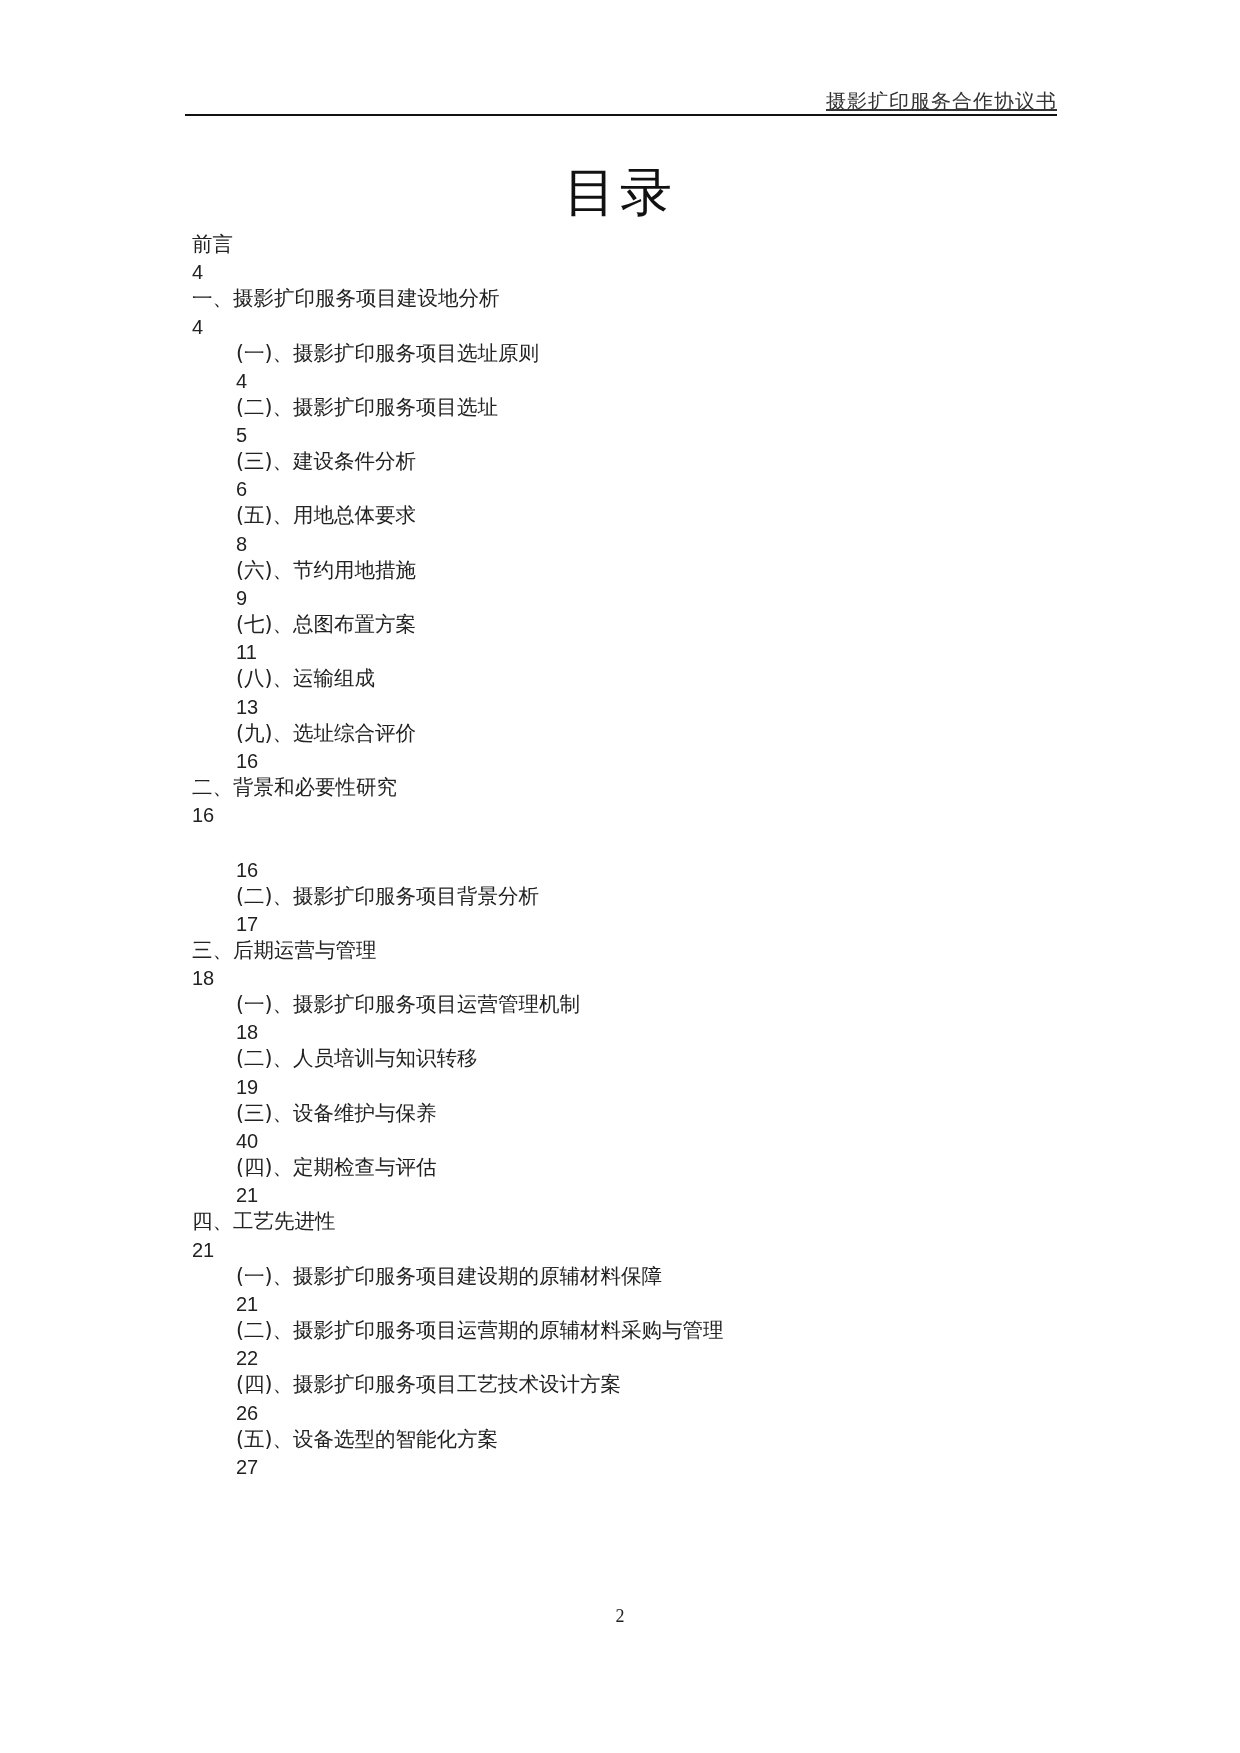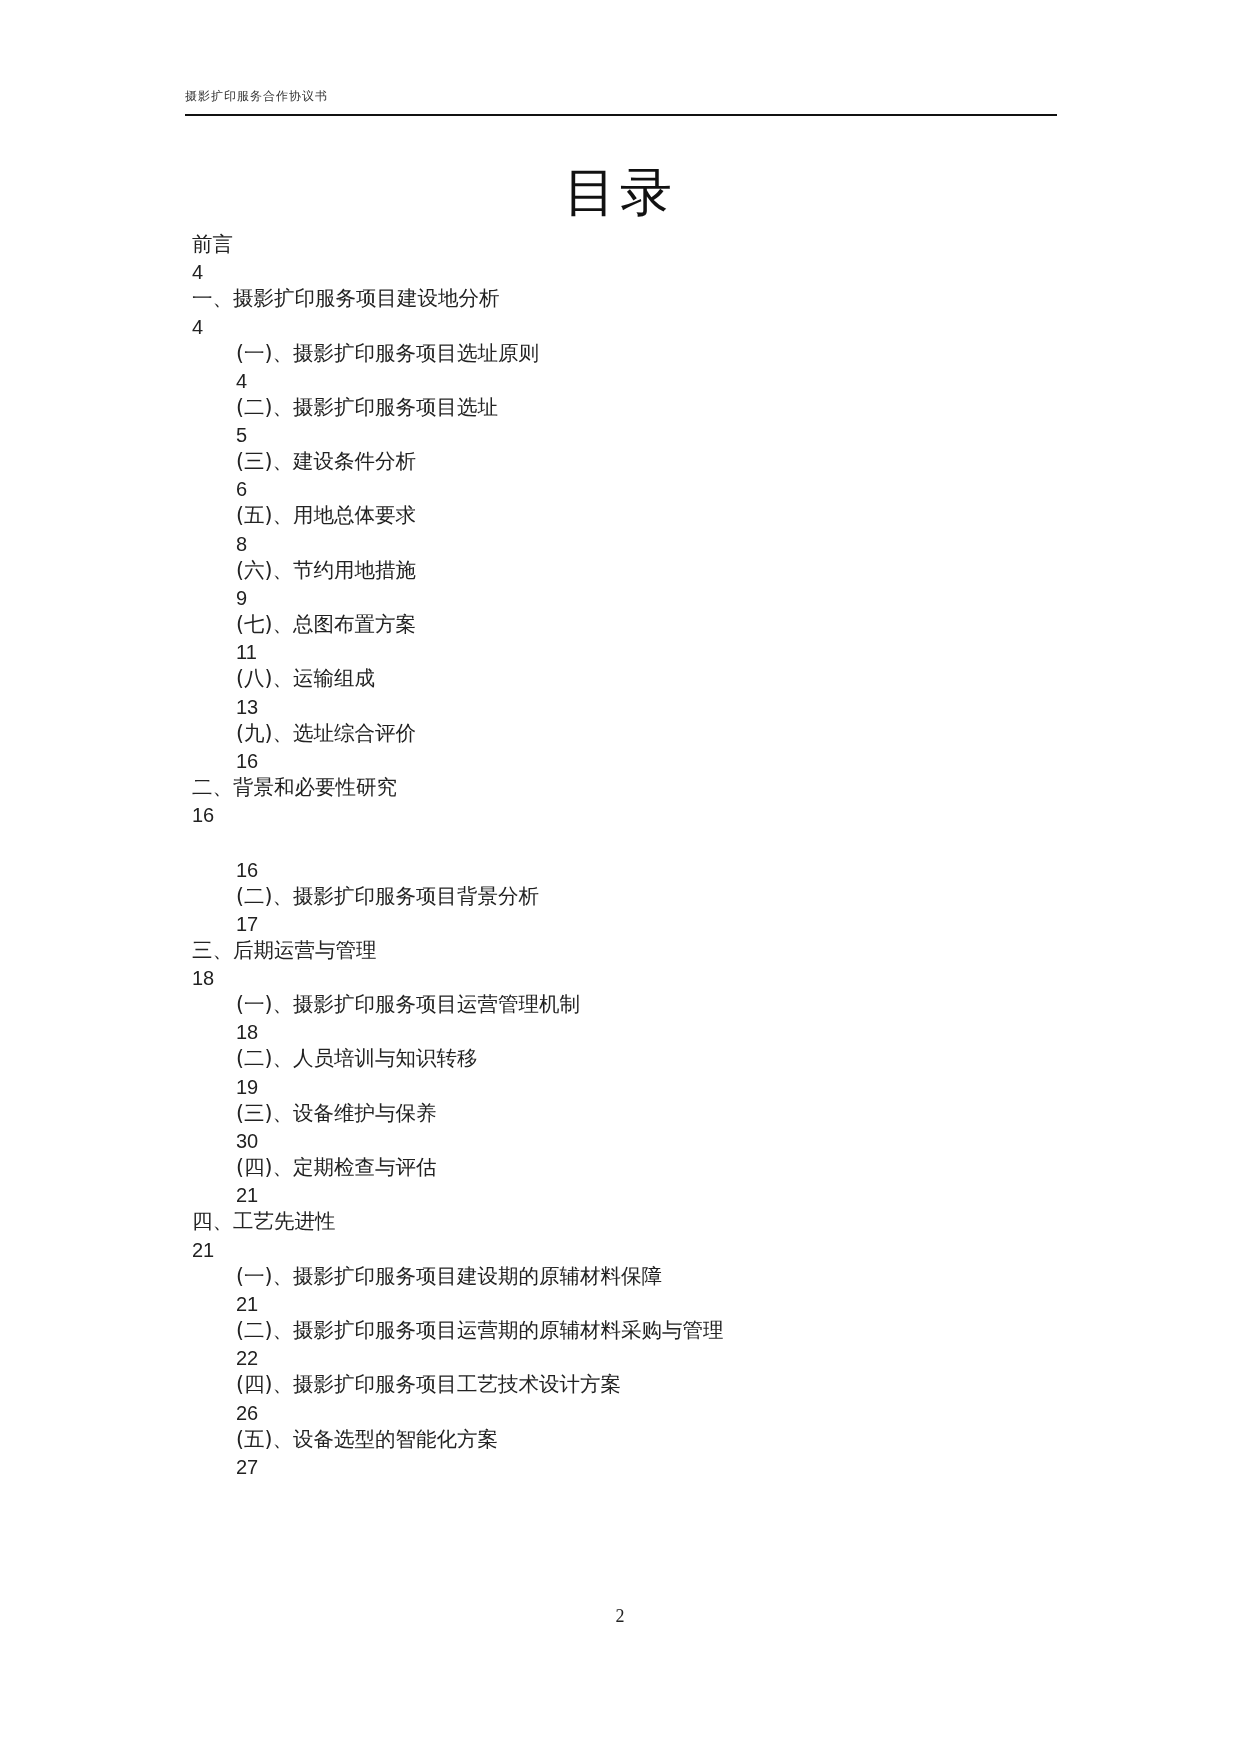--- a/index.html
+++ b/index.html
@@ -13,25 +13,26 @@
       position: relative;
       overflow: hidden;
       font-family: "DejaVu Sans", "Liberation Sans", sans-serif;
       color: #1a1a1a;
     }
     .page-header {
       position: absolute;
       left: 185px;
       top: 88px;
       width: 872px;
-      text-align: left;
+      text-align: right;
       font-family: "DejaVu Serif", "Liberation Serif", serif;
-      font-size: 12px;
+      font-size: 20px;
       letter-spacing: 1px;
       color: #333333;
+      text-decoration: underline;
     }
     .header-rule {
       position: absolute;
       left: 185px;
       top: 114px;
       width: 872px;
       height: 2px;
       background: #111111;
     }
     .toc-title {
@@ -175,21 +176,21 @@
       <span class="toc-page">18</span>
     </div>
     <div class="toc-row level-2">
       <span class="toc-label">(二)、人员培训与知识转移</span>
       <span class="toc-leader"></span>
       <span class="toc-page">19</span>
     </div>
     <div class="toc-row level-2">
       <span class="toc-label">(三)、设备维护与保养</span>
       <span class="toc-leader"></span>
-      <span class="toc-page">30</span>
+      <span class="toc-page">40</span>
     </div>
     <div class="toc-row level-2">
       <span class="toc-label">(四)、定期检查与评估</span>
       <span class="toc-leader"></span>
       <span class="toc-page">21</span>
     </div>
     <div class="toc-row level-1">
       <span class="toc-label">四、工艺先进性</span>
       <span class="toc-leader"></span>
       <span class="toc-page">21</span>

